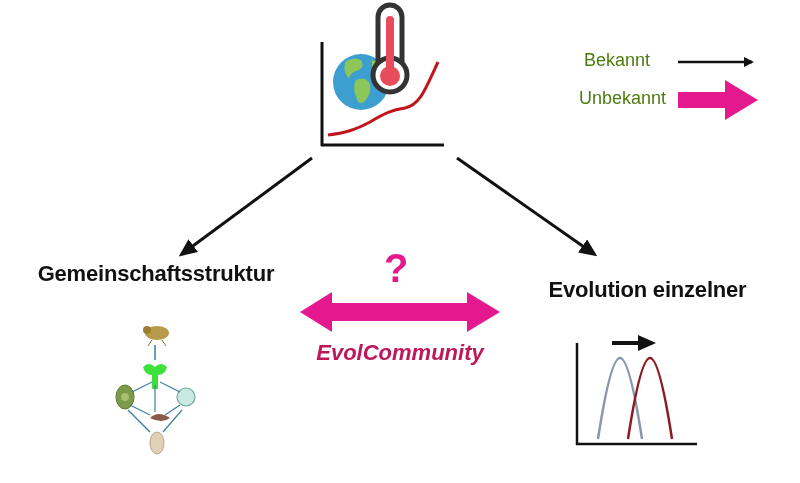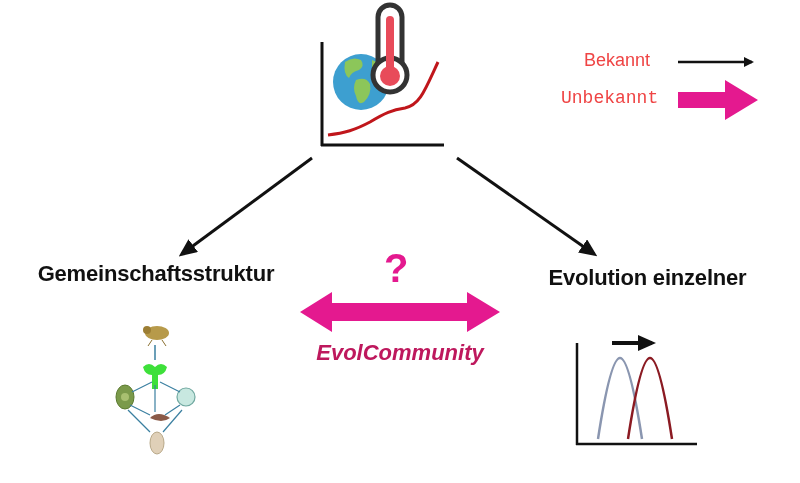--- a/index.html
+++ b/index.html
@@ -1,19 +1,19 @@
 <!DOCTYPE html>
 <html><head>
 <meta charset="utf-8">
 <style>
   html, body { margin:0; padding:0; background:#ffffff; }
   body { width:800px; height:483px; position:relative; overflow:hidden;
          font-family:"Liberation Sans", sans-serif; color:#111; }
   .lbl { position:absolute; font-weight:bold; font-size:22px; line-height:27px; text-align:center; color:#111; letter-spacing:-0.2px; }
-  .legend-text { position:absolute; font-size:18px; color:#ef4444; }
+  .legend-text { position:absolute; font-size:18px; color:#4d7c0f; }
   .q { position:absolute; font-weight:bold; font-size:40px; color:#e4198f; }
   .project { position:absolute; font-weight:bold; font-style:italic; font-size:22px; color:#be185d; }
   svg { position:absolute; left:0; top:0; }
 </style>
 </head>
 <body>
 
 <svg width="800" height="483" viewBox="0 0 800 483">
   <defs>
     <marker id="ah" markerWidth="10" markerHeight="10" refX="8" refY="5" orient="auto" markerUnits="userSpaceOnUse">
@@ -76,24 +76,24 @@
   <g>
     <line x1="577" y1="343" x2="577" y2="445" stroke="#111" stroke-width="2.5"></line>
     <line x1="576" y1="444" x2="697" y2="444" stroke="#111" stroke-width="2.5"></line>
     <line x1="612" y1="343" x2="652" y2="343" stroke="#111" stroke-width="4" marker-end="url(#ahBig)"></line>
     <path d="M598,439 C604,400 612,358 620,358 C628,358 636,400 642,439" fill="none" stroke="#8a96b0" stroke-width="2.5"></path>
     <path d="M628,439 C634,400 642,358 650,358 C658,358 666,400 672,439" fill="none" stroke="#8b1a22" stroke-width="2.5"></path>
   </g>
 </svg>
 
 <div class="legend-text" style="left:584px; top:50px;">Bekannt</div>
-<div class="legend-text" style="left:561px; top:88px;font-family:Liberation Mono, monospace;">Unbekannt</div>
+<div class="legend-text" style="left:579px; top:88px;">Unbekannt</div>
 
 <div class="lbl" style="left:6px; top:260px; width:300px;">
   <div>Gemeinschaftsstruktur</div>
 </div>
 
-<div class="lbl" style="left:505px; top:264px; width:285px;">
+<div class="lbl" style="left:505px; top:276px; width:285px;">
   <div>Evolution einzelner</div>
 </div>
 
 <div class="q" style="left:384px; top:246px;">?</div>
 <div class="project" style="left:300px; top:340px; width:200px; text-align:center;">EvolCommunity</div>
 
 </body></html>

